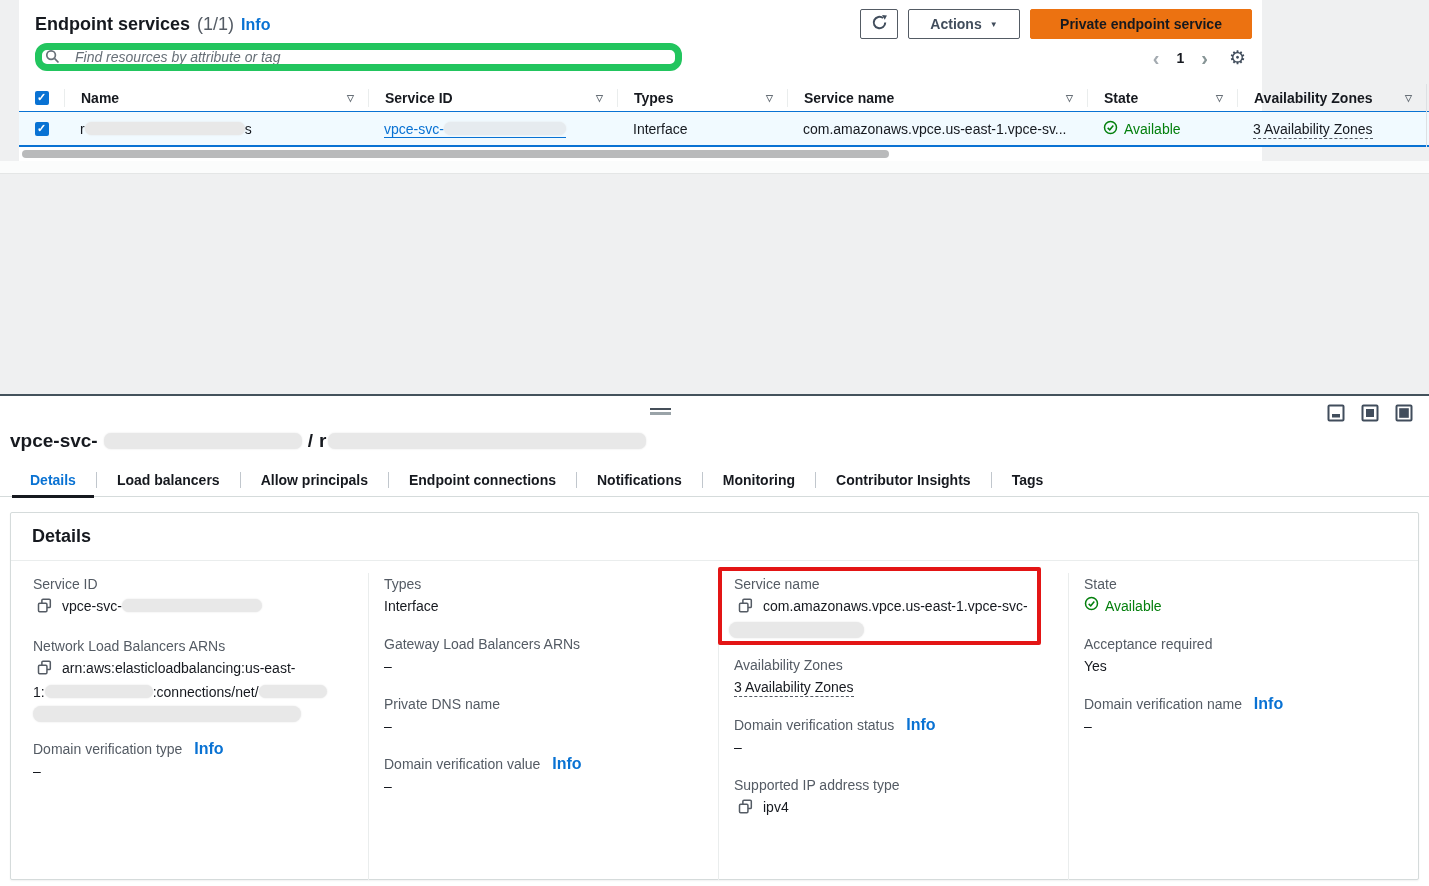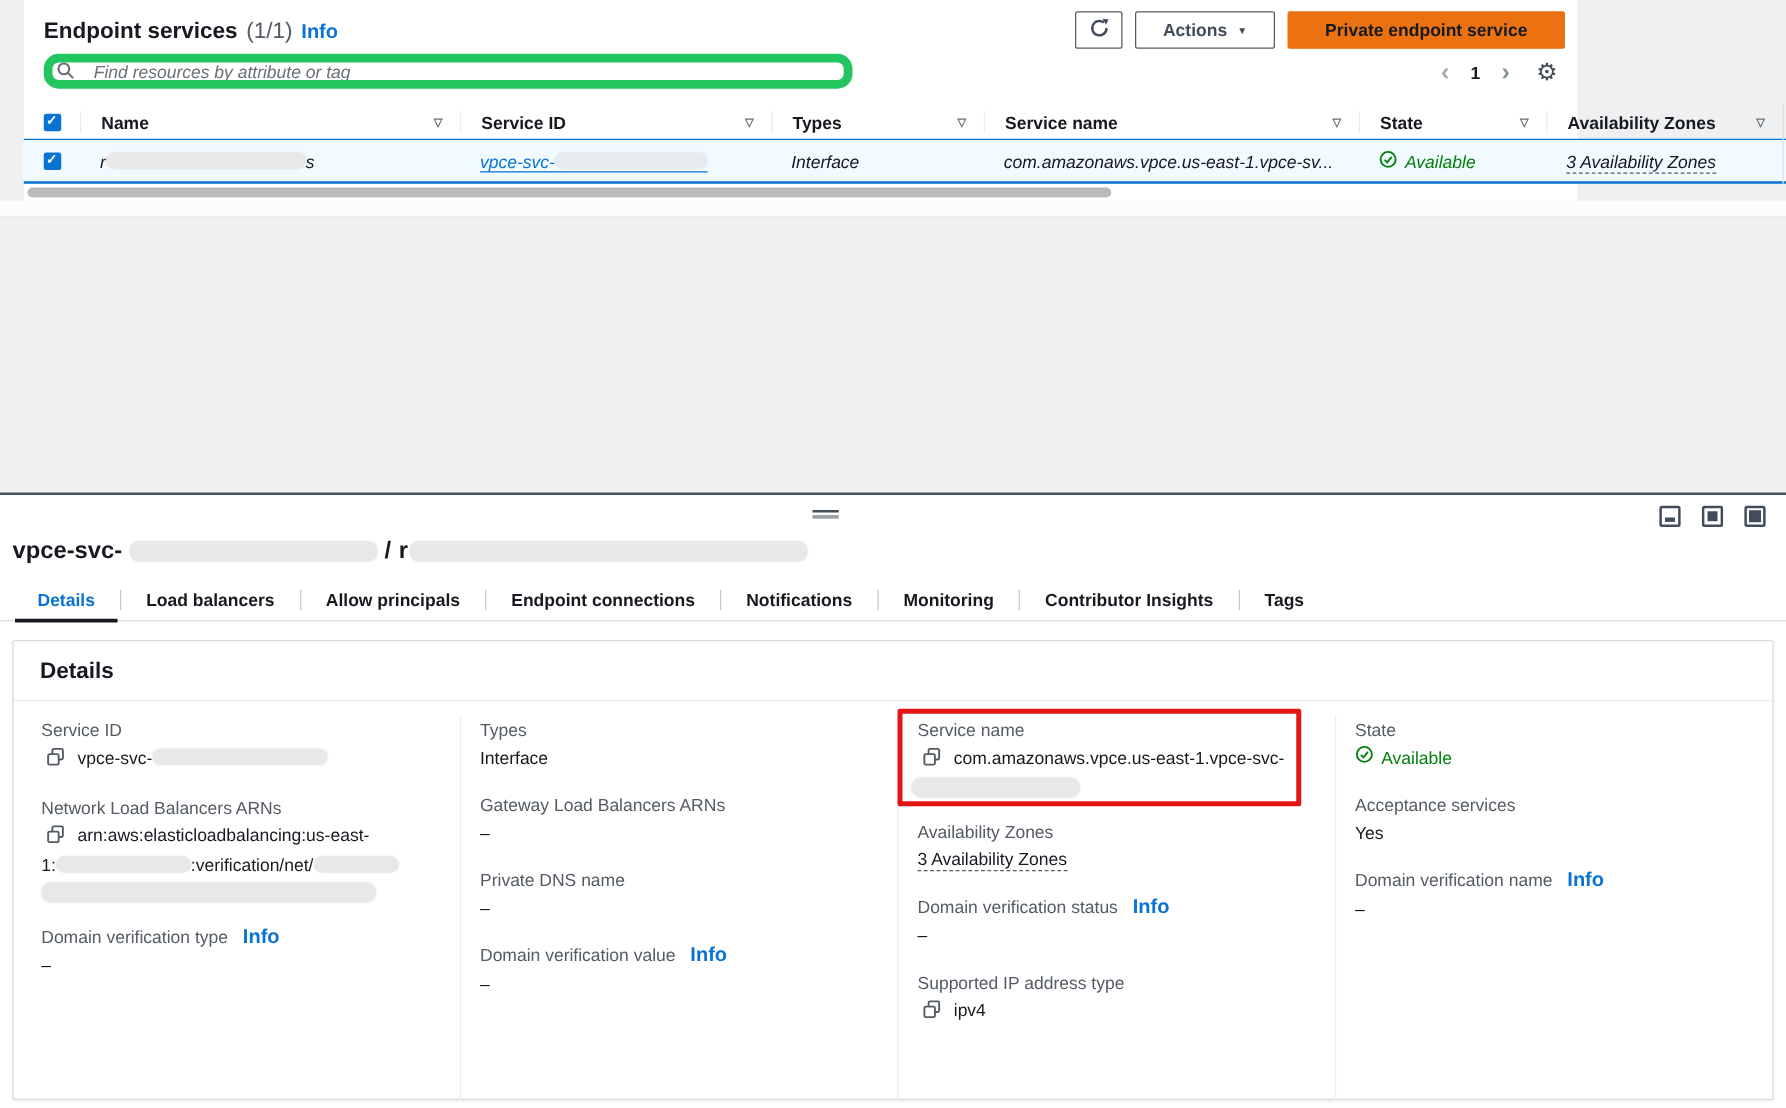--- a/index.html
+++ b/index.html
@@ -42,21 +42,21 @@
   .col-name { width:304px; padding-left:16px; }
   .col-sid  { width:249px; padding-left:16px; }
   .col-types{ width:170px; padding-left:16px; }
   .col-sname{ width:300px; padding-left:16px; }
   .col-state{ width:150px; padding-left:16px; }
   .col-az   { width:189px; padding-left:16px; }
   .col-acc  { flex:1; padding-left:7px; overflow:hidden; }
   .hcell { font-size:14px; font-weight:bold; display:flex; align-items:center; justify-content:space-between; height:18px; border-left:1px solid #eaeded; }
   .thead .col-cb { border-left:none; }
   .hcell .sort-icon { font-size:9px; color:#687078; padding-right:14px; cursor:pointer; }
-  .tcell { font-size:14px;font-style:italic; }
+  .tcell { font-size:14px; }
   .last-col-line { position:absolute; left:1407px; top:84px; width:1px; height:63px; background:#dde0e3; }
 
   .checkbox { width:14px; height:14px; background:#0972d3; border-radius:2px; display:flex; align-items:center; justify-content:center; cursor:pointer; }
   .checkbox span { color:#fff; font-size:11px; font-weight:bold; line-height:11px; }
 
   .blur { display:inline-block; background:#e8e8e8; border-radius:7px; height:13px; vertical-align:-1px; box-shadow:0 0 2px #e4e4e4; }
   .row-link { color:#0972d3; text-decoration:none; border-bottom:1px solid #0972d3; cursor:pointer; }
   .row-link .blur { background:#e6ebef; }
   .state-green { color:#037f0c; display:inline-flex; align-items:center; gap:6px; }
   .dashed-u { border-bottom:1px dashed #545b64; padding-bottom:1px; cursor:pointer; }
@@ -287,21 +287,21 @@
           </div>
           <div class="field">
             <div class="flabel">Network Load Balancers ARNs</div>
             <div class="fline">
               <span class="copy-icon"><svg width="15" height="15" viewBox="0 0 16 16" fill="none" stroke="#545b64" stroke-width="1.6">
                     <rect x="5.2" y="1.2" width="9" height="9" rx="1.2"></rect>
                     <rect x="1.6" y="5.6" width="9" height="9" rx="1.2" fill="#ffffff"></rect>
                   </svg></span><span>arn:aws:elasticloadbalancing:us-east-</span>
             </div>
             <div class="fline">
-              <span>1:</span><span class="blur" style="width:108px;"></span><span>:verification/net/</span><span class="blur" style="width:68px;"></span>
+              <span>1:</span><span class="blur" style="width:108px;"></span><span>:connections/net/</span><span class="blur" style="width:68px;"></span>
             </div>
             <div class="blur-block" style="width:268px;"></div>
           </div>
           <div class="field">
             <div class="flabel">
               <span>Domain verification type</span>
               <span class="info-link" style="margin-left:8px;">Info</span>
             </div>
             <div class="fline">–</div>
           </div>
@@ -371,21 +371,21 @@
                   <svg width="15" height="15" viewBox="0 0 16 16" fill="none" stroke="#037f0c" stroke-width="1.6">
                       <circle cx="8" cy="8" r="6.4"></circle>
                       <path d="M5 8.4 L7.2 10.5 L11 5.8"></path>
                     </svg>
                 </span>
                 <span>Available</span>
               </span>
             </div>
           </div>
           <div class="field">
-            <div class="flabel">Acceptance services</div>
+            <div class="flabel">Acceptance required</div>
             <div class="fline">Yes</div>
           </div>
           <div class="field">
             <div class="flabel">
               <span>Domain verification name</span>
               <span class="info-link" style="margin-left:8px;">Info</span>
             </div>
             <div class="fline">–</div>
           </div>
         </div>

